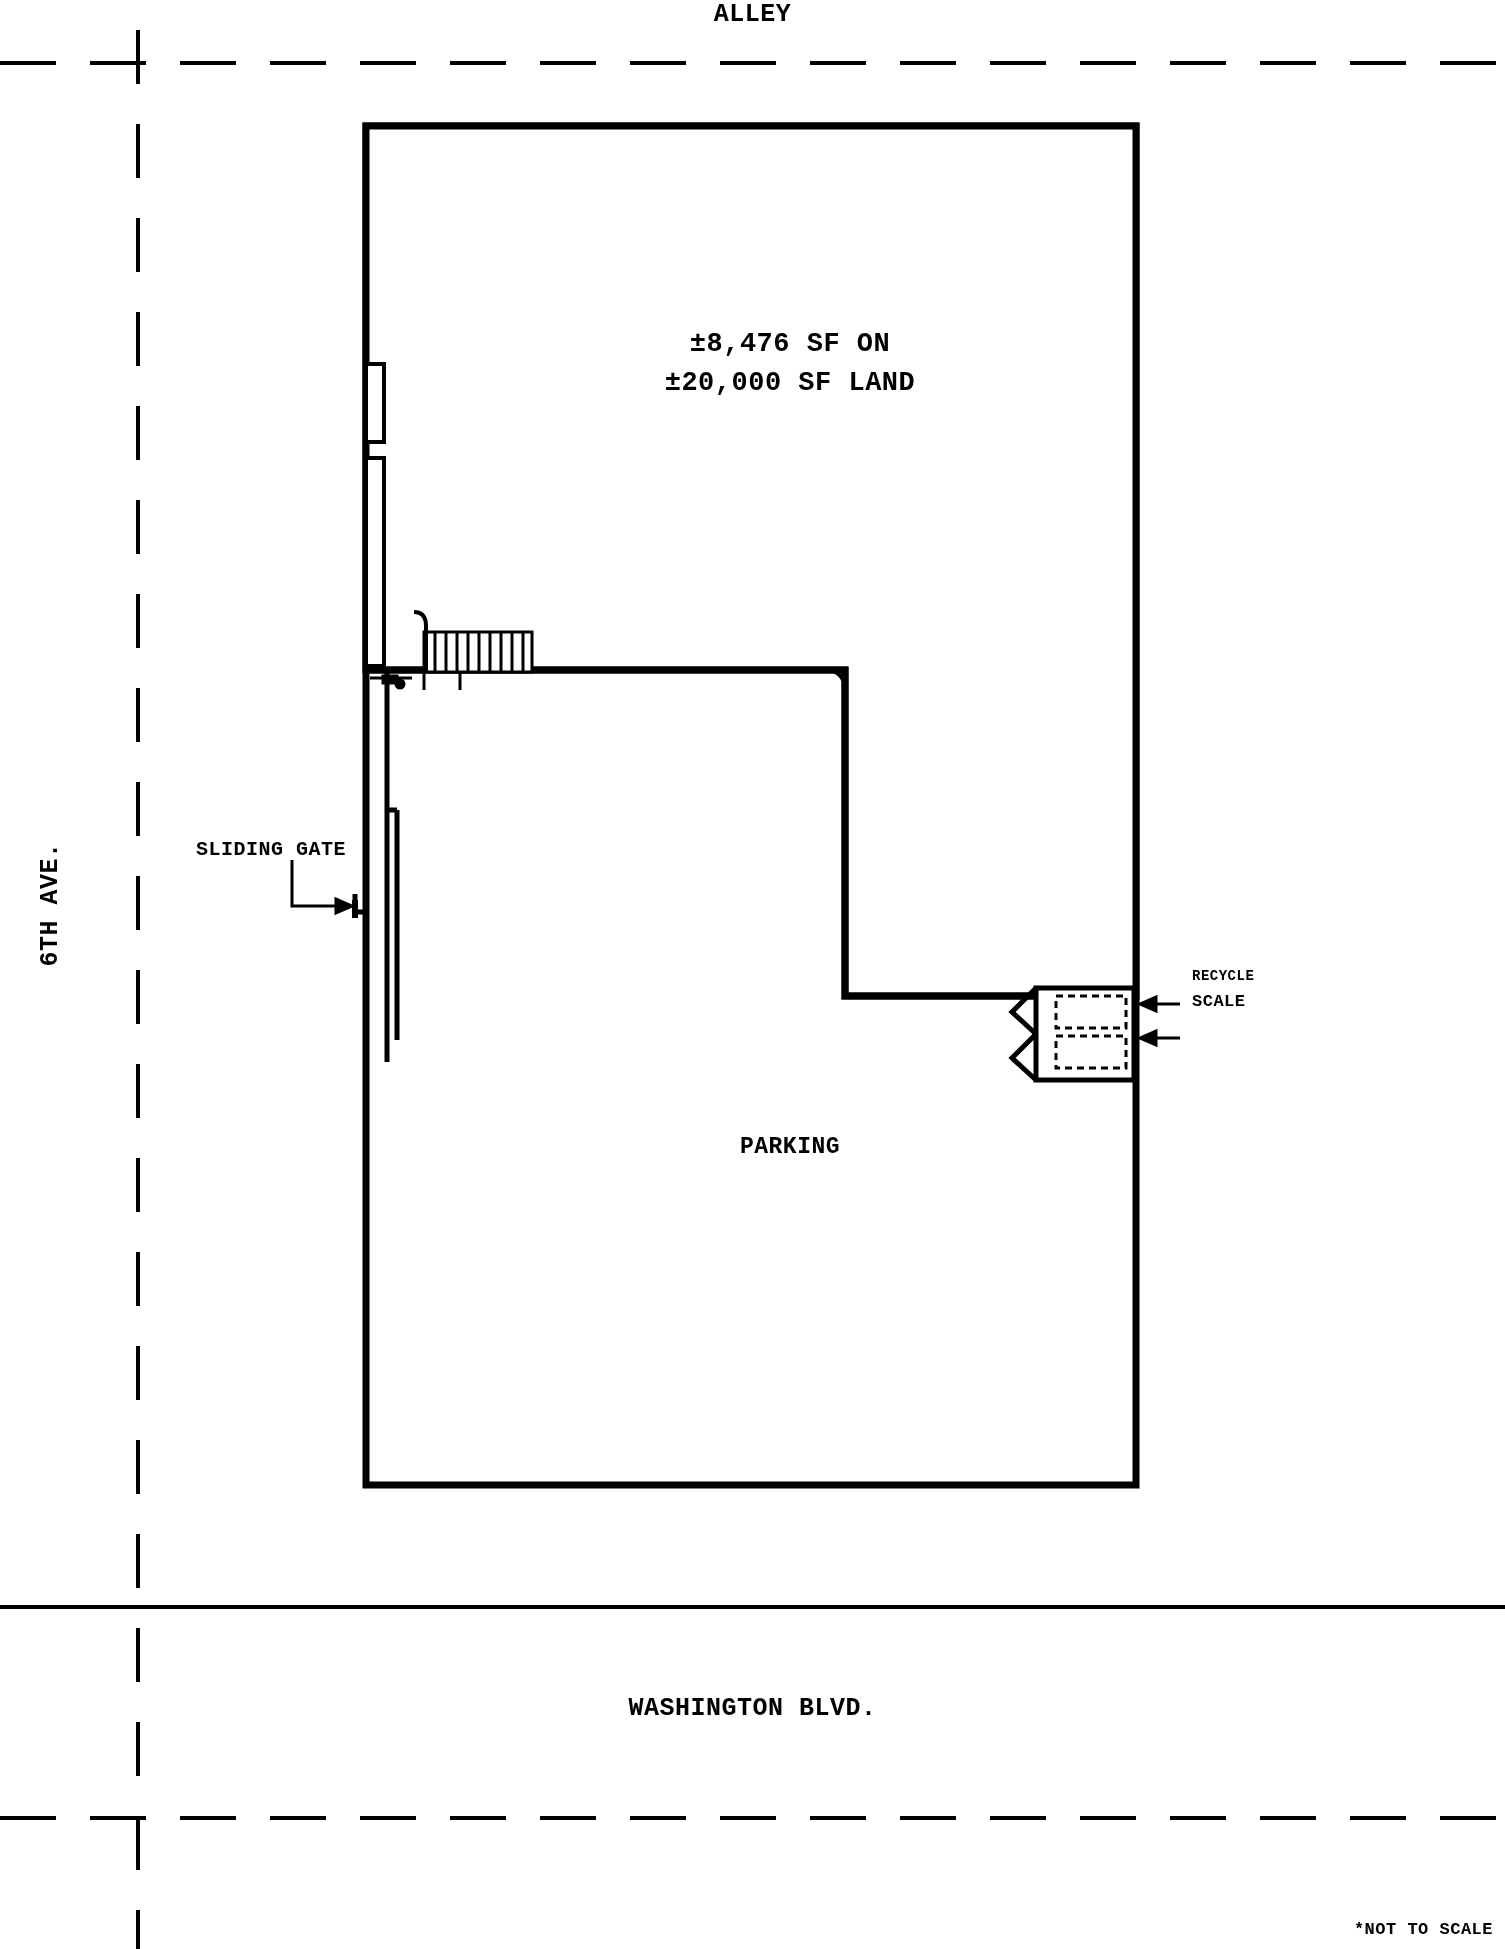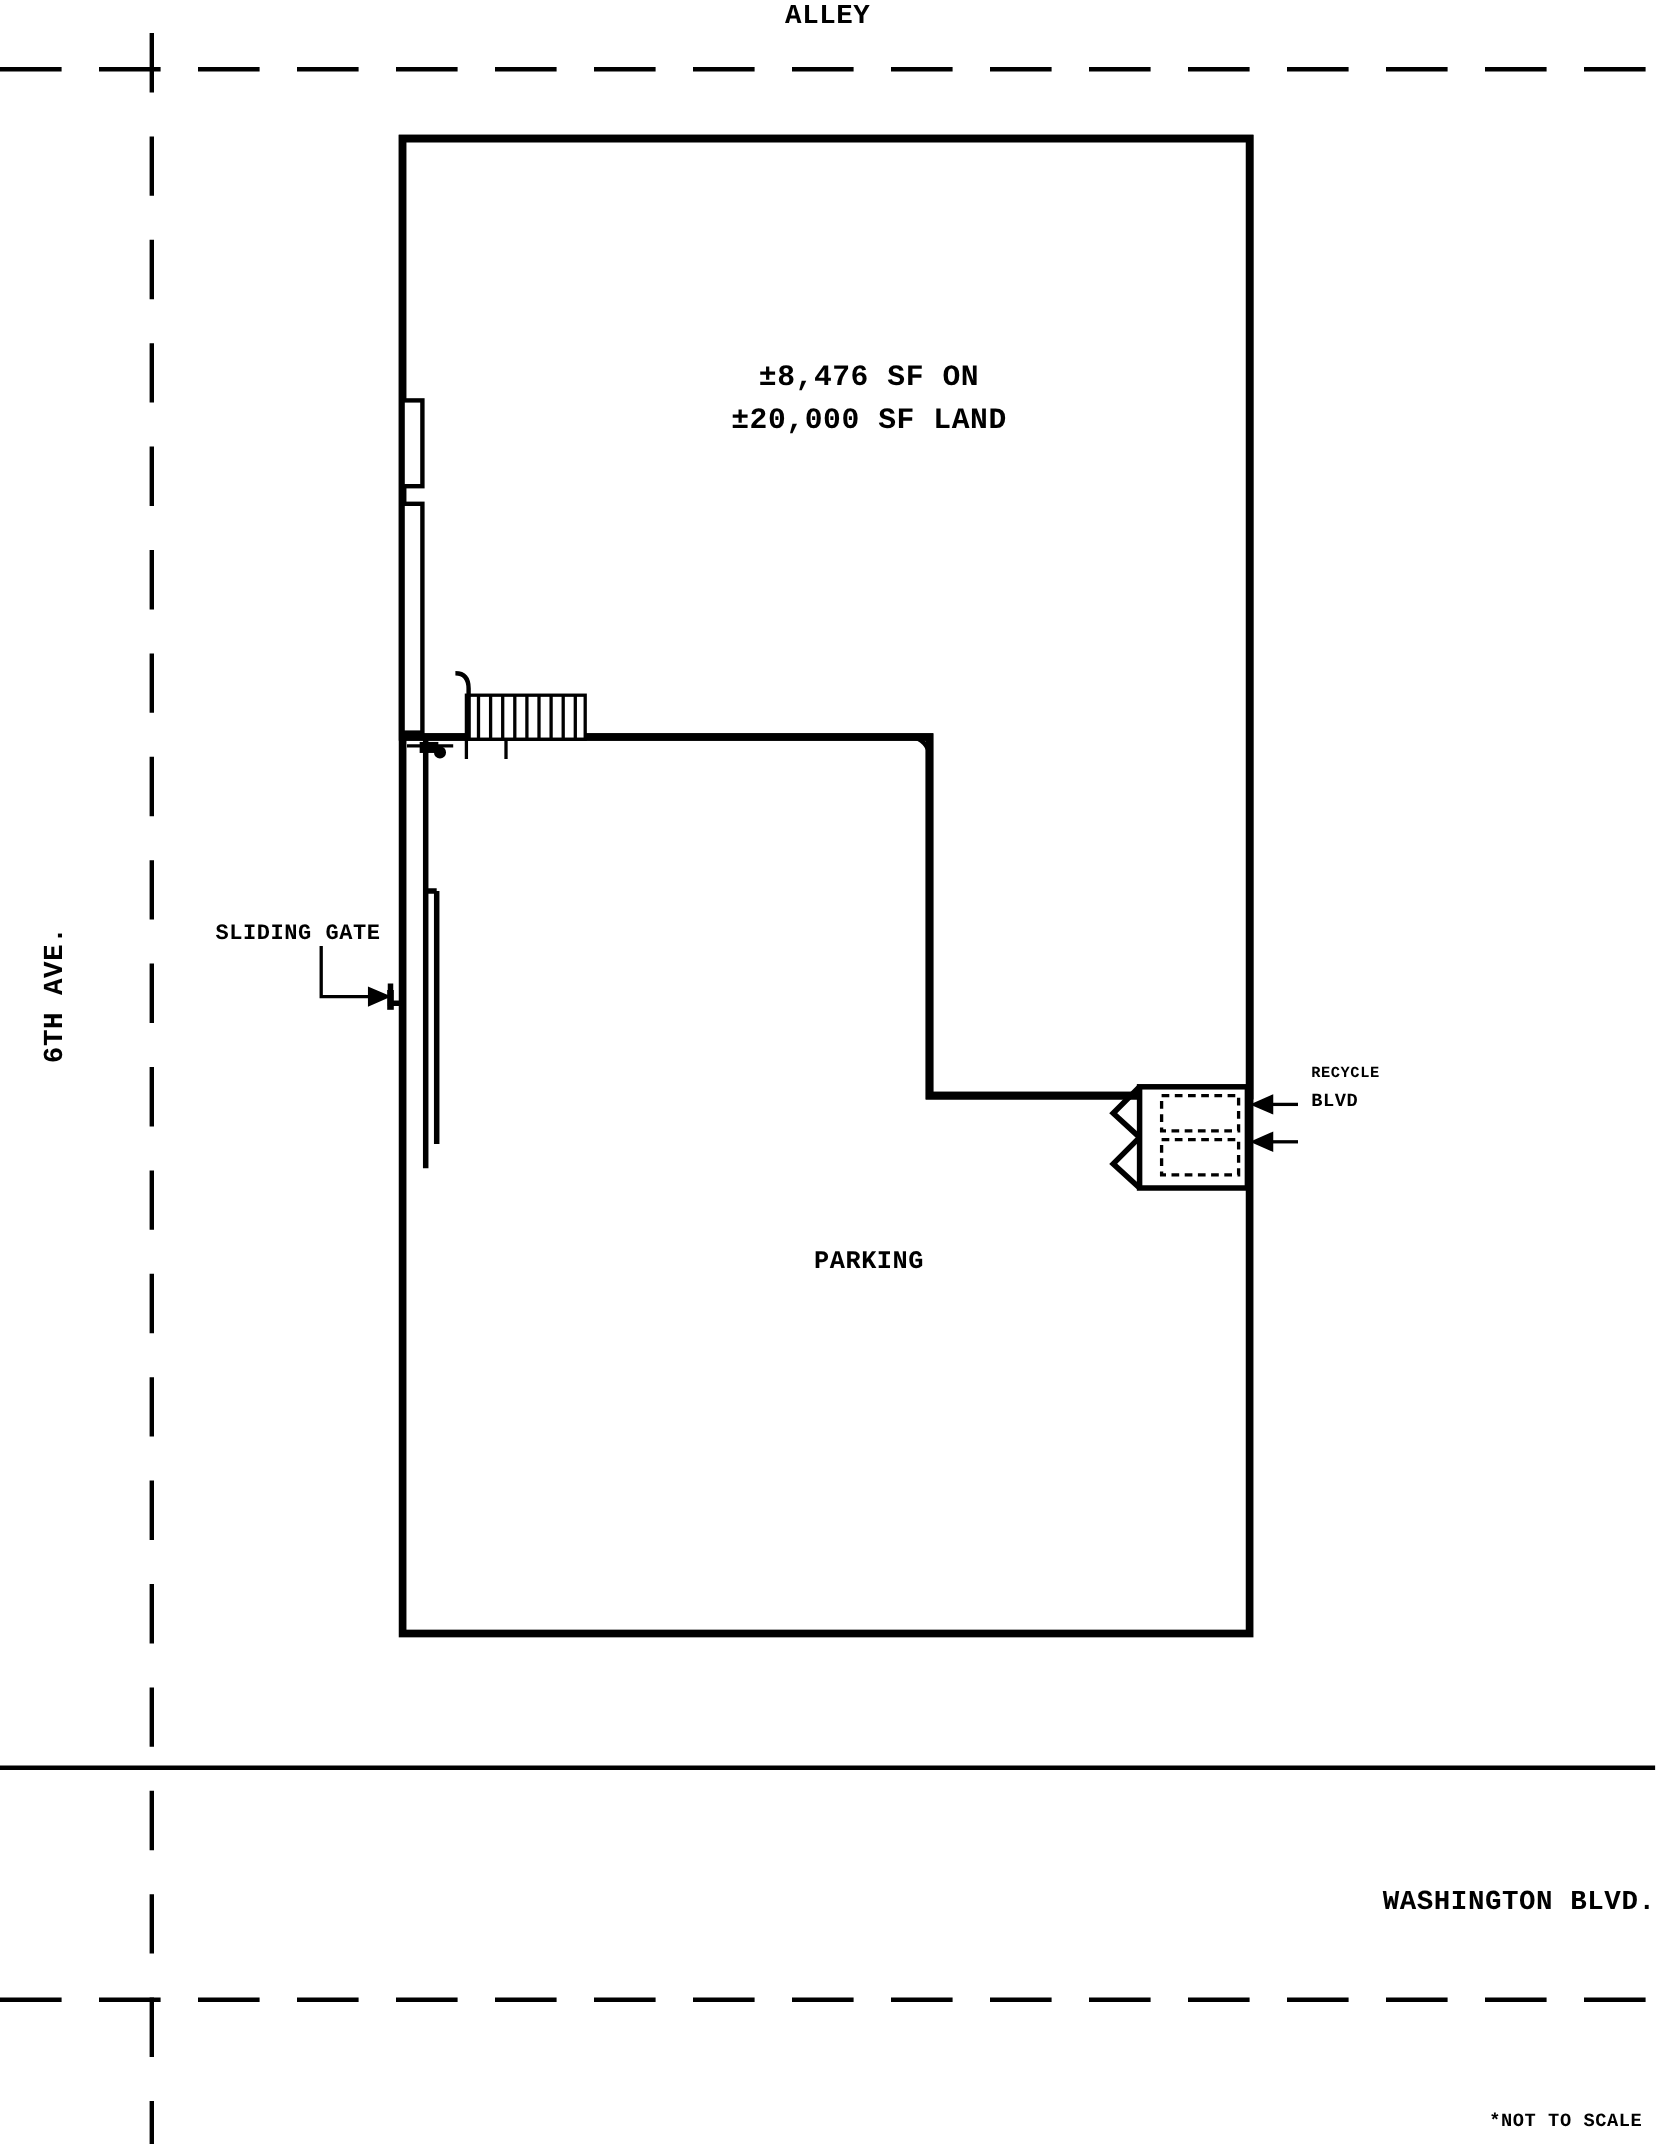--- a/index.html
+++ b/index.html
@@ -30,23 +30,22 @@
     top: 0px;
     left: 0;
     width: 1505px;
     text-align: center;
     font-size: 25px;
   }
   #washington-label {
     top: 1694px;
     left: 0;
     width: 1505px;
-    text-align: right;
+    text-align: center;
     font-size: 25px;
-    margin-top: 20px;
   }
   #sixth-ave-label {
     top: 890px;
     left: -50px;
     width: 200px;
     text-align: center;
     font-size: 25px;
     transform: rotate(-90deg);
   }
   #notice-label {
@@ -180,19 +179,19 @@
 
   <div class="label" id="building-area-label">
     <div>±8,476 SF ON</div>
     <div>±20,000 SF LAND</div>
   </div>
 
   <div class="label" id="parking-label">PARKING</div>
 
   <div class="label" id="sliding-gate-label">SLIDING GATE</div>
 
-  <div class="label" id="trash-label">BLVD</div>
+  <div class="label" id="trash-label">SCALE</div>
 
   <div class="label" id="recycle-label">RECYCLE</div>
 
   <div class="label" id="notice-label">*NOT TO SCALE</div>
 
 </div>
 
 </body></html>

